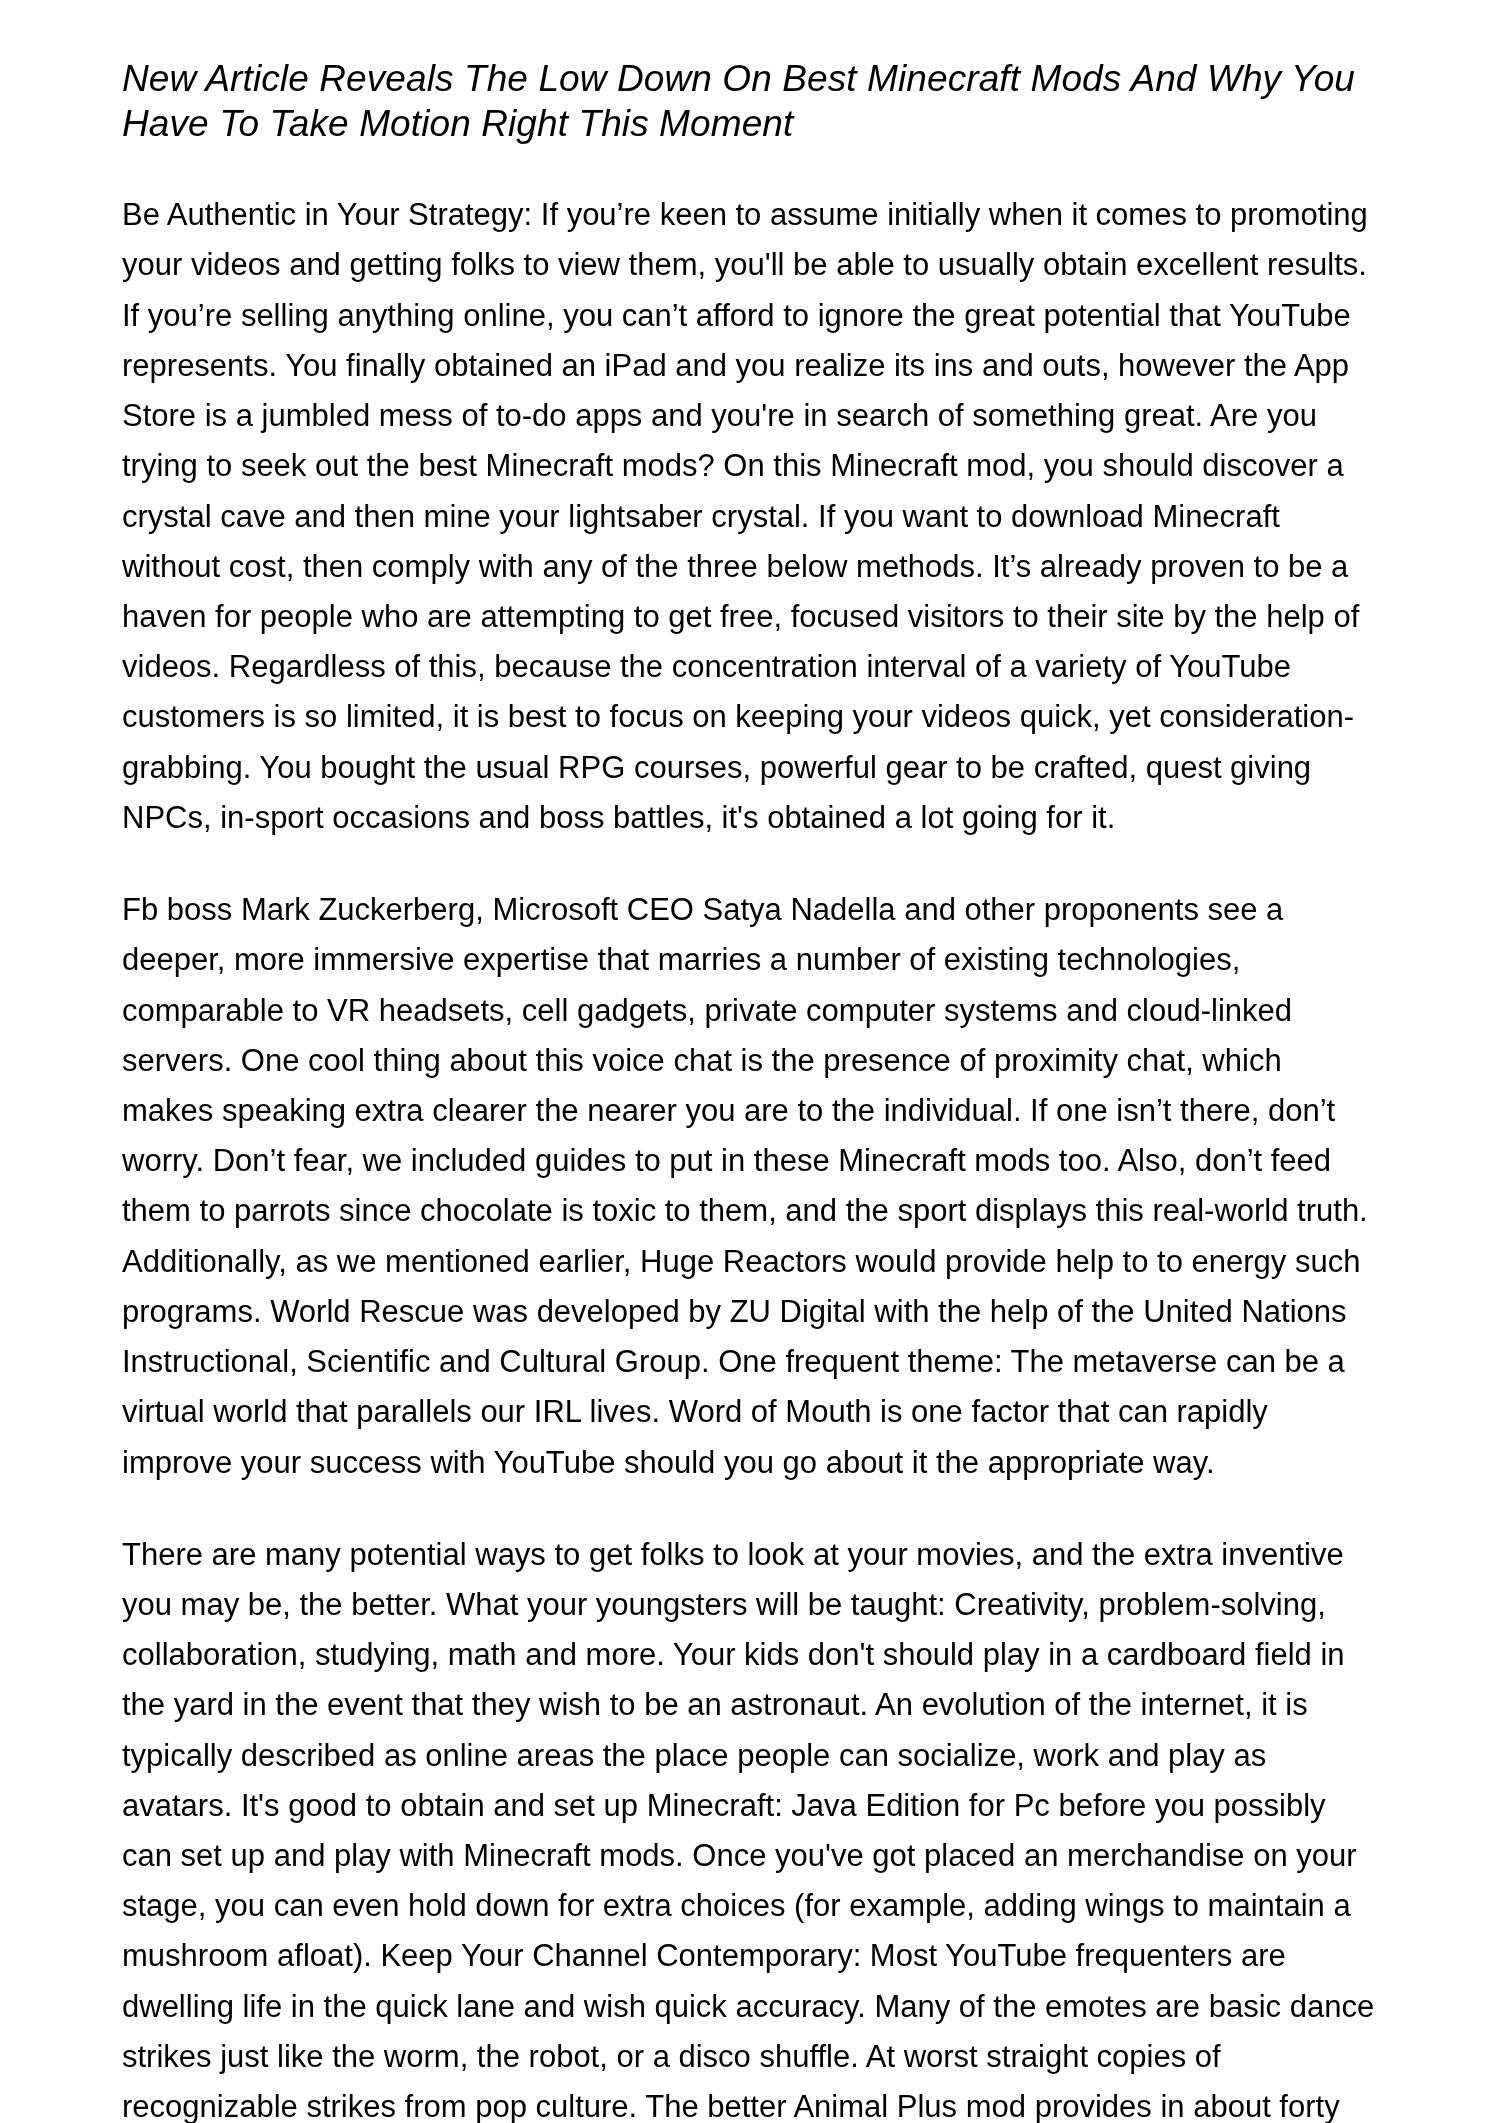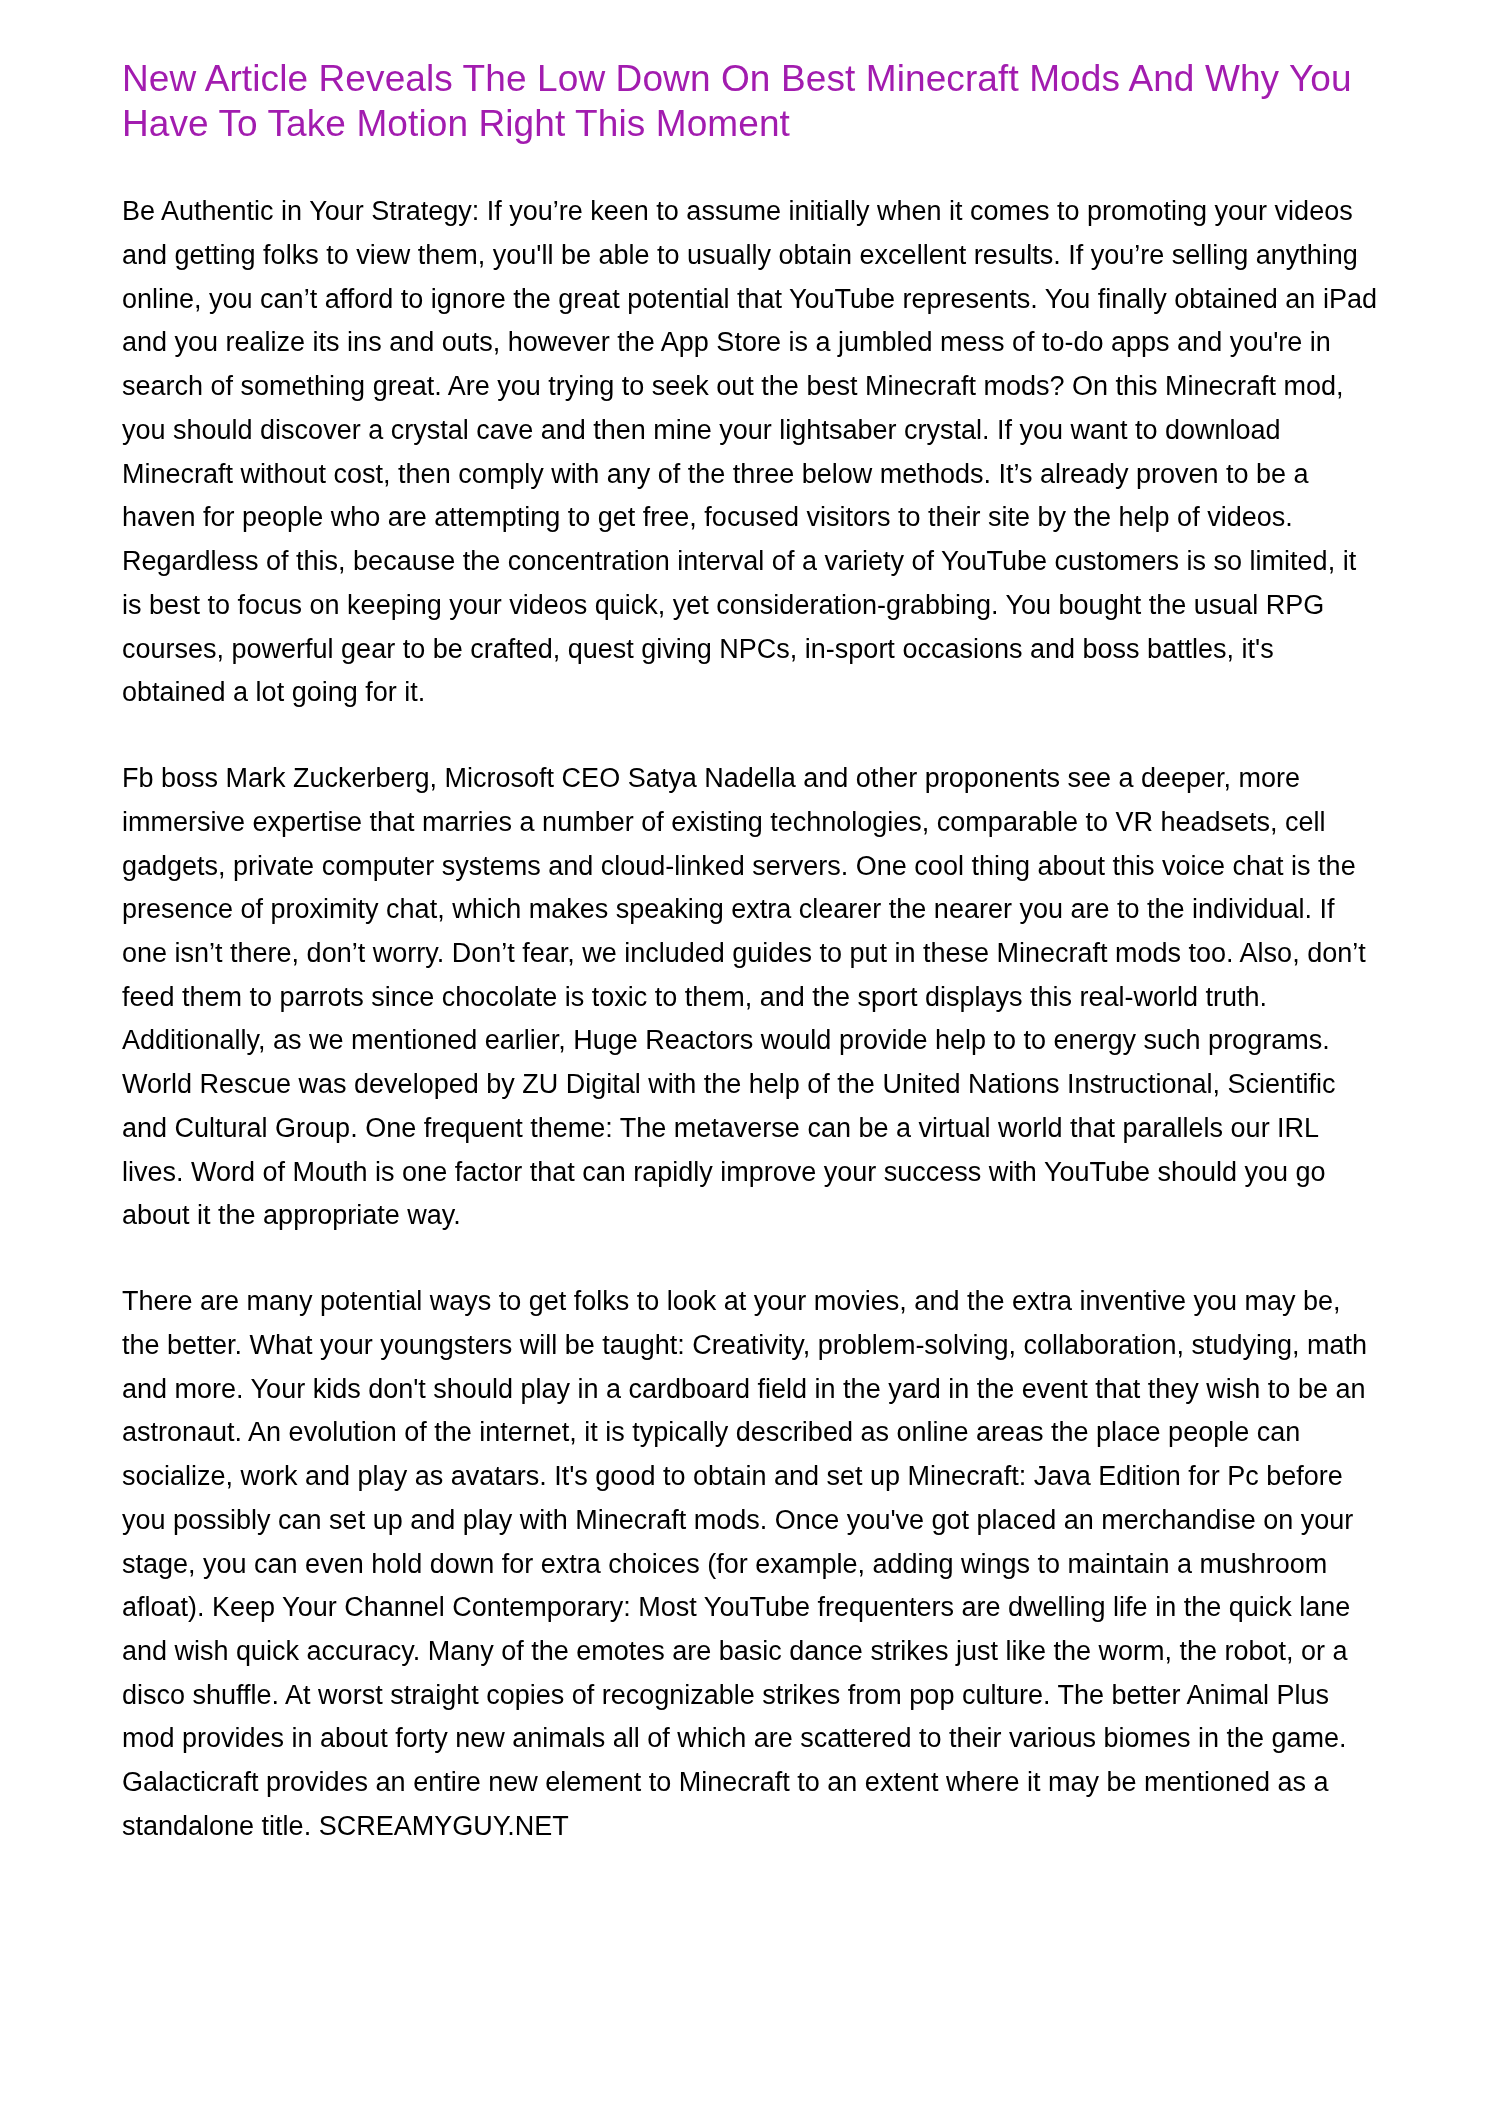--- a/index.html
+++ b/index.html
@@ -19,24 +19,25 @@
     box-sizing: border-box;
     padding: 56px 122px 40px 122px;
     background: #ffffff;
   }
   .article-title {
     font-size: 37px;
     line-height: 1.22;
     font-weight: normal;
     margin: 0 0 44px 0;
     letter-spacing: 0.1px;
-    color: #a21caf;
+    color: #000000;
+    font-style: italic;
   }
   .article-body p {
-    font-size: 27px;
+    font-size: 31px;
     line-height: 1.62;
     margin: 0 0 42px 0;
     text-align: left;
     color: #000000;
   }
   .article-body p:last-child {
     margin-bottom: 16px;
   }
 </style>
 </head>

